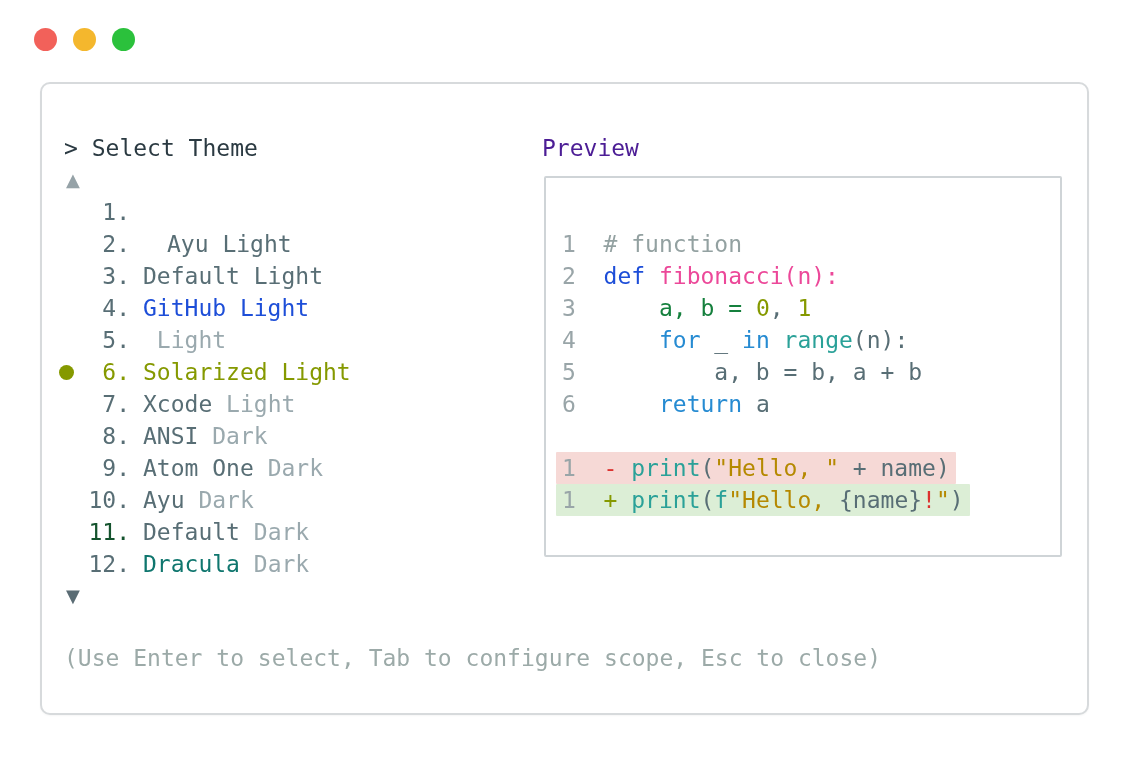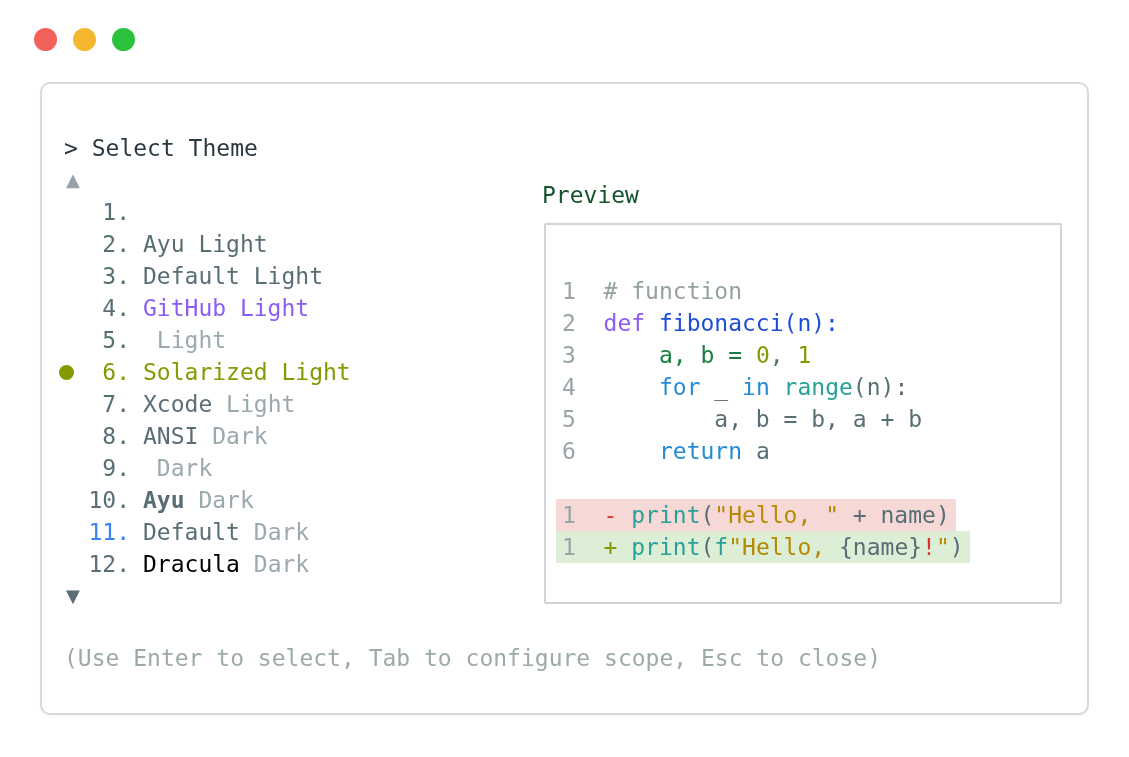--- a/index.html
+++ b/index.html
@@ -56,41 +56,41 @@
   </div>
 
   <div class="panel">
     <div class="columns">
 
       <div class="left">
         <div class="prompt" style="color: rgb(43, 58, 66);">&gt; Select Theme</div>
         <div class="scrollind scroll-up" style="color: rgb(149, 162, 167);">▲</div>
         <ul id="theme-list">
             <li><span class="bullet-col"></span><span class="num-col" style="color: rgb(88, 110, 117);">1.</span><span class="gap-col"></span></li>
-            <li><span class="bullet-col"></span><span class="num-col" style="color: rgb(88, 110, 117);">2.</span><span class="gap-col"></span><span style="color: rgb(88, 110, 117);">Ayu Light</span></li>
+            <li><span class="bullet-col"></span><span class="num-col" style="color: rgb(88, 110, 117);">2.</span><span class="gap-col"></span><span style="color: rgb(88, 110, 117); margin-left: 24px;">Ayu Light</span></li>
             <li><span class="bullet-col"></span><span class="num-col" style="color: rgb(88, 110, 117);">3.</span><span class="gap-col"></span><span style="color: rgb(88, 110, 117);">Default Light</span></li>
-            <li><span class="bullet-col"></span><span class="num-col" style="color: rgb(88, 110, 117);">4.</span><span class="gap-col"></span><span style="color: #8b5cf6;">GitHub Light</span></li>
+            <li><span class="bullet-col"></span><span class="num-col" style="color: rgb(88, 110, 117);">4.</span><span class="gap-col"></span><span style="color: #1d4ed8;">GitHub Light</span></li>
             <li><span class="bullet-col"></span><span class="num-col" style="color: rgb(88, 110, 117);">5.</span><span class="gap-col"></span><span style="color: rgb(154, 169, 174);"> Light</span></li>
             <li><span class="bullet-col"><span class="bullet-dot" style="background: rgb(133, 153, 0);"></span></span><span class="num-col" style="color: rgb(133, 153, 0);">6.</span><span class="gap-col"></span><span style="color: rgb(133, 153, 0);">Solarized Light</span></li>
             <li><span class="bullet-col"></span><span class="num-col" style="color: rgb(88, 110, 117);">7.</span><span class="gap-col"></span><span style="color: rgb(88, 110, 117);">Xcode</span><span style="color: rgb(154, 169, 174);"> Light</span></li>
             <li><span class="bullet-col"></span><span class="num-col" style="color: rgb(88, 110, 117);">8.</span><span class="gap-col"></span><span style="color: rgb(88, 110, 117);">ANSI</span><span style="color: rgb(154, 169, 174);"> Dark</span></li>
-            <li><span class="bullet-col"></span><span class="num-col" style="color: rgb(88, 110, 117);">9.</span><span class="gap-col"></span><span style="color: rgb(154, 169, 174);"> Dark</span></li>
-            <li><span class="bullet-col"></span><span class="num-col" style="color: rgb(88, 110, 117);">10.</span><span class="gap-col"></span><span style="color: rgb(88, 110, 117); font-weight: bold;">Ayu</span><span style="color: rgb(154, 169, 174);"> Dark</span></li>
-            <li><span class="bullet-col"></span><span class="num-col" style="color: #3b82f6; text-align: right;">11.</span><span class="gap-col"></span><span style="color: rgb(88, 110, 117);">Default</span><span style="color: rgb(154, 169, 174);"> Dark</span></li>
-            <li><span class="bullet-col"></span><span class="num-col" style="color: rgb(88, 110, 117);">12.</span><span class="gap-col"></span><span style="color: #000000;">Dracula</span><span style="color: rgb(154, 169, 174);"> Dark</span></li>
+            <li><span class="bullet-col"></span><span class="num-col" style="color: rgb(88, 110, 117);">9.</span><span class="gap-col"></span><span style="color: rgb(88, 110, 117);">Atom One</span><span style="color: rgb(154, 169, 174);"> Dark</span></li>
+            <li><span class="bullet-col"></span><span class="num-col" style="color: rgb(88, 110, 117);">10.</span><span class="gap-col"></span><span style="color: rgb(88, 110, 117);">Ayu</span><span style="color: rgb(154, 169, 174);"> Dark</span></li>
+            <li><span class="bullet-col"></span><span class="num-col" style="color: #14532d; text-align: right;">11.</span><span class="gap-col"></span><span style="color: rgb(88, 110, 117);">Default</span><span style="color: rgb(154, 169, 174);"> Dark</span></li>
+            <li><span class="bullet-col"></span><span class="num-col" style="color: rgb(88, 110, 117);">12.</span><span class="gap-col"></span><span style="color: #0f766e;">Dracula</span><span style="color: rgb(154, 169, 174);"> Dark</span></li>
           </ul>
         <div class="scrollind scroll-down" style="color: rgb(90, 108, 116);">▼</div>
       </div>
 
       <div class="right">
-        <div class="preview-label" style="color: #14532d; margin-top: 47px;">Preview</div>
+        <div class="preview-label" style="color: #4c1d95;">Preview</div>
         <div class="preview-box">
           <div id="code">
               <div class="code-line"><span class="hl"><span style="color: rgb(153, 165, 168);">1  </span><span style="color: rgb(147, 161, 161);"># function</span></span></div>
-              <div class="code-line"><span class="hl"><span style="color: rgb(153, 165, 168);">2  </span><span style="color: #8b5cf6;">def</span><span style="color: #1d4ed8;"> fibonacci(n):</span></span></div>
+              <div class="code-line"><span class="hl"><span style="color: rgb(153, 165, 168);">2  </span><span style="color: #1d4ed8;">def</span><span style="color: #ec4899;"> fibonacci(n):</span></span></div>
               <div class="code-line"><span class="hl"><span style="color: rgb(153, 165, 168);">3  </span><span style="color: #15803d;">    a, b = </span><span style="color: rgb(133, 153, 0);">0</span><span style="color: rgb(88, 110, 117);">, </span><span style="color: rgb(133, 153, 0);">1</span></span></div>
               <div class="code-line"><span class="hl"><span style="color: rgb(153, 165, 168);">4  </span><span style="color: rgb(88, 110, 117);">    </span><span style="color: rgb(38, 139, 210);">for</span><span style="color: rgb(88, 110, 117);"> _ </span><span style="color: rgb(38, 139, 210);">in</span><span style="color: rgb(88, 110, 117);"> </span><span style="color: rgb(42, 161, 152);">range</span><span style="color: rgb(88, 110, 117);">(n):</span></span></div>
               <div class="code-line"><span class="hl"><span style="color: rgb(153, 165, 168);">5  </span><span style="color: rgb(88, 110, 117);">        a, b = b, a + b</span></span></div>
               <div class="code-line"><span class="hl"><span style="color: rgb(153, 165, 168);">6  </span><span style="color: rgb(88, 110, 117);">    </span><span style="color: rgb(38, 139, 210); text-align: right;">return</span><span style="color: rgb(88, 110, 117);"> a</span></span></div>
               <div class="code-line"></div>
               <div class="code-line"><span class="hl" style="background: rgb(246, 217, 214);"><span style="color: rgb(153, 165, 168);">1  </span><span style="color: rgb(220, 50, 47);">- </span><span style="color: rgb(42, 161, 152);">print</span><span style="color: rgb(88, 110, 117);">(</span><span style="color: rgb(181, 137, 0);">"Hello, "</span><span style="color: rgb(88, 110, 117);"> + name)</span></span></div>
               <div class="code-line"><span class="hl" style="background: rgb(220, 238, 214);"><span style="color: rgb(153, 165, 168);">1  </span><span style="color: rgb(133, 153, 0);">+ </span><span style="color: rgb(42, 161, 152);">print</span><span style="color: rgb(88, 110, 117);">(</span><span style="color: rgb(42, 161, 152);">f</span><span style="color: rgb(181, 137, 0);">"Hello, </span><span style="color: rgb(88, 110, 117);">{name}</span><span style="color: rgb(220, 50, 47);">!</span><span style="color: rgb(181, 137, 0);">"</span><span style="color: rgb(88, 110, 117);">)</span></span></div>
             </div>
         </div>
       </div>

